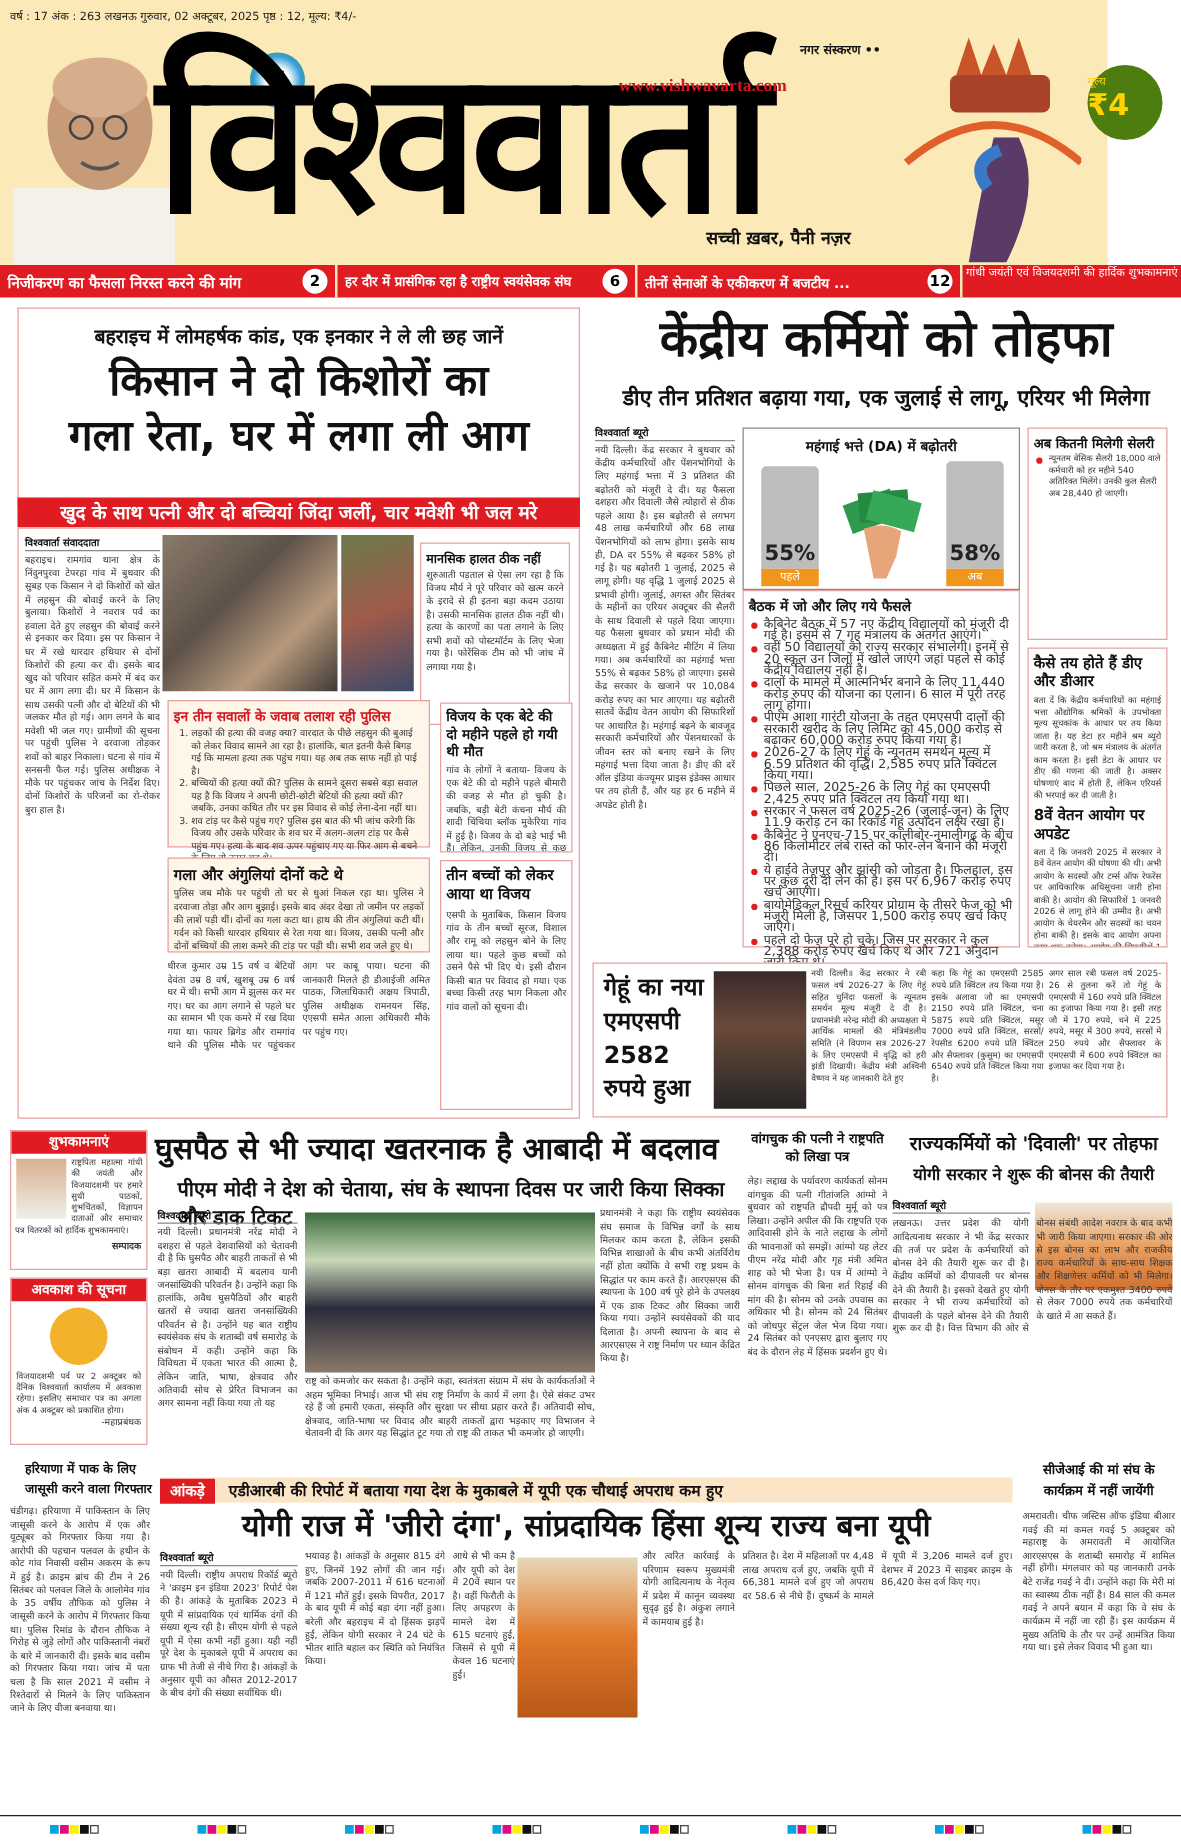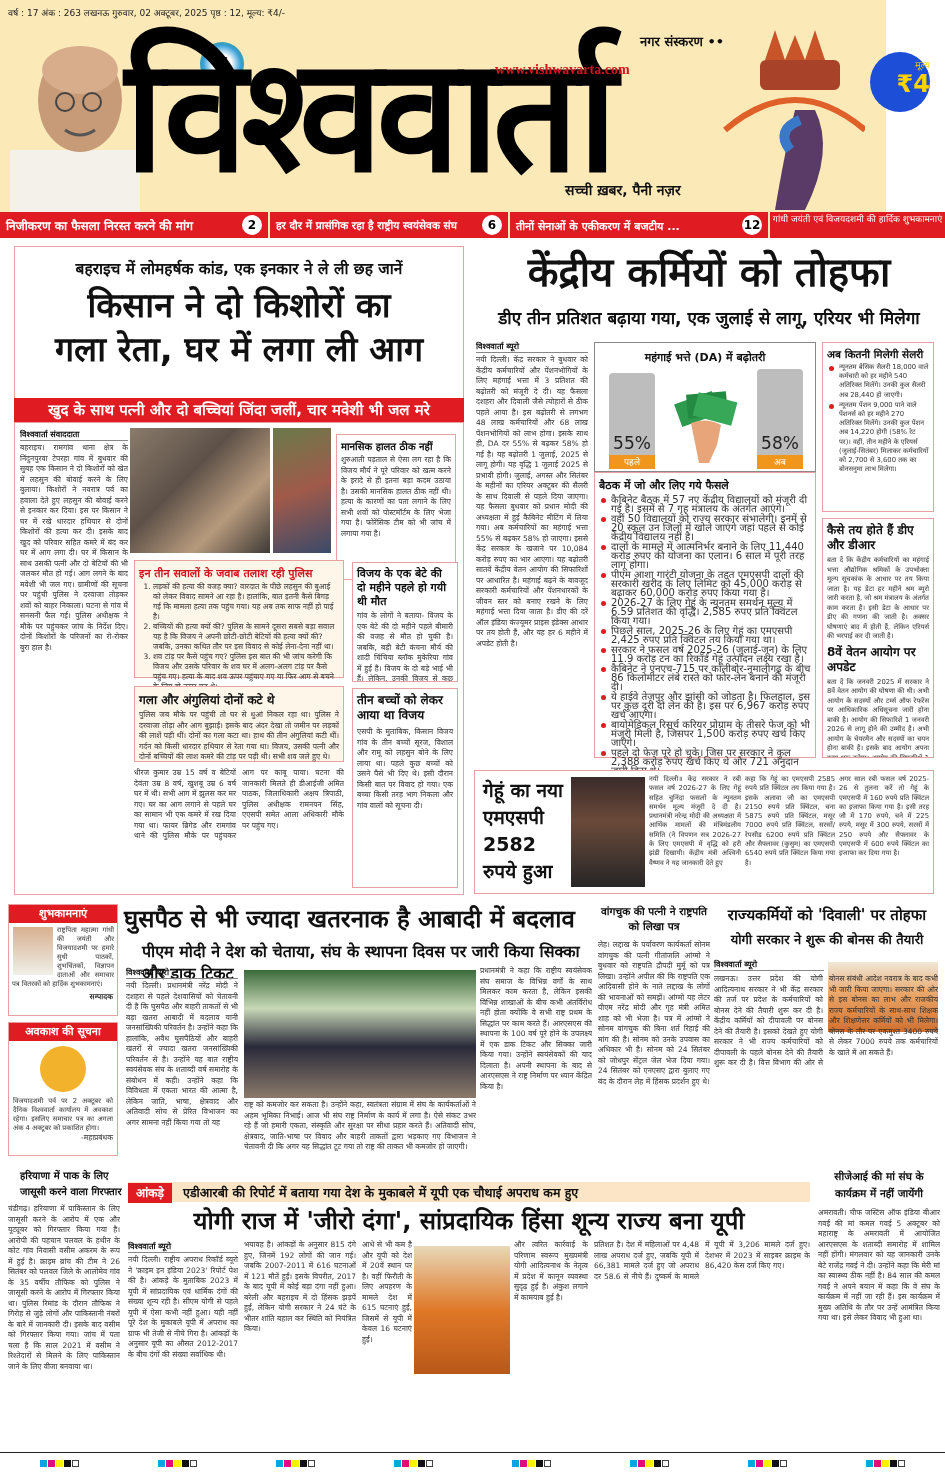--- a/index.html
+++ b/index.html
@@ -1,28 +1,28 @@
 <!DOCTYPE html>
 <html><head>
 <meta charset="utf-8">
 <style>
 *{box-sizing:border-box;margin:0;padding:0}
 body{width:945px;height:1474px;background:#fff;font-family:"DejaVu Sans",sans-serif;color:#111;overflow:hidden;position:relative}
 .abs{position:absolute}
 
 #mast{left:0;top:0;width:886px;height:212px;background:#fbe9b8}
 #issue{left:8px;top:6px;font-size:9px;color:#222}
-#edition{left:640px;top:32px;font-size:13px;font-weight:bold}
+#edition{left:640px;top:32px;font-size:10px;font-weight:bold}
 #gandhi{left:10px;top:40px;width:130px;height:172px}
 #logo{left:200px;top:42px;width:44px;height:44px;border-radius:50%;background:radial-gradient(circle,#fff 30%,#3aa0d8 60%,#2a8f3a 100%)}
 #logo-v{left:212px;top:52px;font-size:20px;font-weight:bold;color:#2b2b2b}
 #title{left:125px;top:40px;font-size:150px;line-height:150px;font-weight:bold;font-family:"DejaVu Sans",sans-serif;letter-spacing:-6px;color:#000;transform:scaleY(1.05)}
 #url{left:495px;top:62px;font-size:14px;font-weight:bold;color:#d4141e;font-family:Liberation Serif, serif}
 #tagline{left:565px;top:180px;font-size:14px;font-weight:bold}
-#price{left:870px;top:52px;width:60px;height:60px;border-radius:50%;background:#1d4ed8;color:#ffd200;text-align:right}
+#price{left:870px;top:52px;width:60px;height:60px;border-radius:50%;background:#4d7c0f;color:#ffd200;text-align:left}
 #price .l{font-size:9px;margin-top:6px;display:block}
 #price .v{font-size:24px;font-weight:bold;line-height:26px;display:block}
 #ram{left:705px;top:20px;width:160px;height:190px}
 
 #strip{left:0;top:212px;width:945px;height:26px;background:#e11b22;display:flex}
 .teaser{display:flex;align-items:center;color:#fff;font-size:12px;font-weight:bold;padding:0 6px;border-right:2px solid #fbe9b8;height:100%}
 .teaser .n{background:#fff;color:#000;border-radius:50%;width:20px;height:20px;display:inline-flex;align-items:center;justify-content:center;margin-left:auto;font-size:12px}
 .greet{flex:1;text-align:center;font-size:9px;color:#fff;line-height:11px;padding-top:2px}
 
 .box{border:1.5px solid #e8a0a0;background:#fff}
@@ -33,21 +33,21 @@
 .red-bar{background:#e11b22;color:#fff;font-weight:bold;text-align:center}
 .photo{background:linear-gradient(135deg,#8a7b6a,#5d5148 40%,#b79a7d 70%,#3e3a36)}
 ul.dots{list-style:none;font-size:7.5px;line-height:10px;color:#333}
 ul.dots li{position:relative;padding-left:12px;margin-bottom:1px}
 ul.dots li::before{content:"";position:absolute;left:2px;top:3px;width:5px;height:5px;border-radius:50%;background:#e11b22}
 ol.nums{font-size:7.5px;line-height:10px;color:#333;padding-left:14px}
 .col{position:absolute}
 
 .bar{position:absolute;background:#bdbdbd;border-radius:4px 4px 0 0}
 .bar-lbl{position:absolute;background:#f0961c;color:#fff;font-size:9px;text-align:center}
-.bar-val{position:absolute;font-size:17px;font-weight:normal;color:#222;text-align:center}
+.bar-val{position:absolute;font-size:17px;font-weight:bold;color:#222;text-align:center}
 
 #cmyk{left:0;top:1452px;width:945px;height:22px;display:flex;justify-content:space-around;align-items:center;border-top:1px solid #222}
 .swatch-set{display:flex;gap:1px}
 .sw{width:7px;height:7px}
 </style>
 </head>
 <body>
 
 <div id="mast" class="abs">
   <div id="issue" class="abs">वर्ष : 17 अंक : 263  लखनऊ  गुरुवार, 02 अक्टूबर, 2025      पृष्ठ : 12, मूल्य: ₹4/-</div>
@@ -174,21 +174,20 @@
     <li>बायोमेडिकल रिसर्च करियर प्रोग्राम के तीसरे फेज को भी मंजूरी मिली है, जिसपर 1,500 करोड़ रुपए खर्च किए जाएंगे।</li>
     <li>पहले दो फेज पूरे हो चुके। जिस पर सरकार ने कुल 2,388 करोड़ रुपए खर्च किए थे और 721 अनुदान जारी किए थे।</li>
     <li>थर्ड फेज के तहत 401 रिसर्चर को 6 साल तक सपोर्ट। इसमें 192 रिसर्च फेलोशिप, 106 अनुदान और 103 रिसर्च मैनेजमेंट शामिल है।</li>
   </ul>
 </div>
 
 <div class="abs box" style="left:822px;top:342px;width:112px;height:170px;padding:4px">
   <div class="head" style="font-size:10.5px;margin-bottom:2px">अब कितनी मिलेगी सेलरी</div>
   <ul class="dots" style="font-size:6.8px;line-height:9.2px">
     <li>न्यूनतम बेसिक सैलरी 18,000 वाले कर्मचारी को हर महीने 540 अतिरिक्त मिलेंगे। उनकी कुल सैलरी अब 28,440 हो जाएगी।</li>
-    <li>न्यूनतम पेंशन 9,000 पाने वाले पेंशनर्स को हर महीने 270 अतिरिक्त मिलेंगे। उनकी कुल पेंशन अब 14,220 होगी (58% रेट पर)। वहीं, तीन महीने के एरियर्स (जुलाई-सितंबर) मिलाकर कर्मचारियों को 2,700 से 3,600 तक का बोनसनुमा लाभ मिलेगा।</li>
   </ul>
 </div>
 <div class="abs box" style="left:822px;top:518px;width:112px;height:240px;padding:4px;overflow:hidden">
   <div class="head" style="font-size:12px;line-height:15px;margin-bottom:3px">कैसे तय होते हैं डीए और डीआर</div>
   <div class="body-text" style="font-size:6.8px;line-height:9.5px">बता दें कि केंद्रीय कर्मचारियों का महंगाई भत्ता औद्योगिक श्रमिकों के उपभोक्ता मूल्य सूचकांक के आधार पर तय किया जाता है। यह डेटा हर महीने श्रम ब्यूरो जारी करता है, जो श्रम मंत्रालय के अंतर्गत काम करता है। इसी डेटा के आधार पर डीए की गणना की जाती है। अक्सर घोषणाएं बाद में होती हैं, लेकिन एरियर्स की भरपाई कर दी जाती है।</div>
   <div class="head" style="font-size:12px;line-height:15px;margin:3px 0">8वें वेतन आयोग पर अपडेट</div>
   <div class="body-text" style="font-size:6.8px;line-height:9.5px">बता दें कि जनवरी 2025 में सरकार ने 8वें वेतन आयोग की घोषणा की थी। अभी आयोग के सदस्यों और टर्म्स ऑफ रेफरेंस पर आधिकारिक अधिसूचना जारी होना बाकी है। आयोग की सिफारिशें 1 जनवरी 2026 से लागू होने की उम्मीद है। अभी आयोग के चेयरमैन और सदस्यों का चयन होना बाकी है। इसके बाद आयोग अपना काम शुरू करेगा। आयोग की सिफारिशें 1 जनवरी</div>
 </div>
 
 <div class="abs box" style="left:474px;top:770px;width:460px;height:124px">

